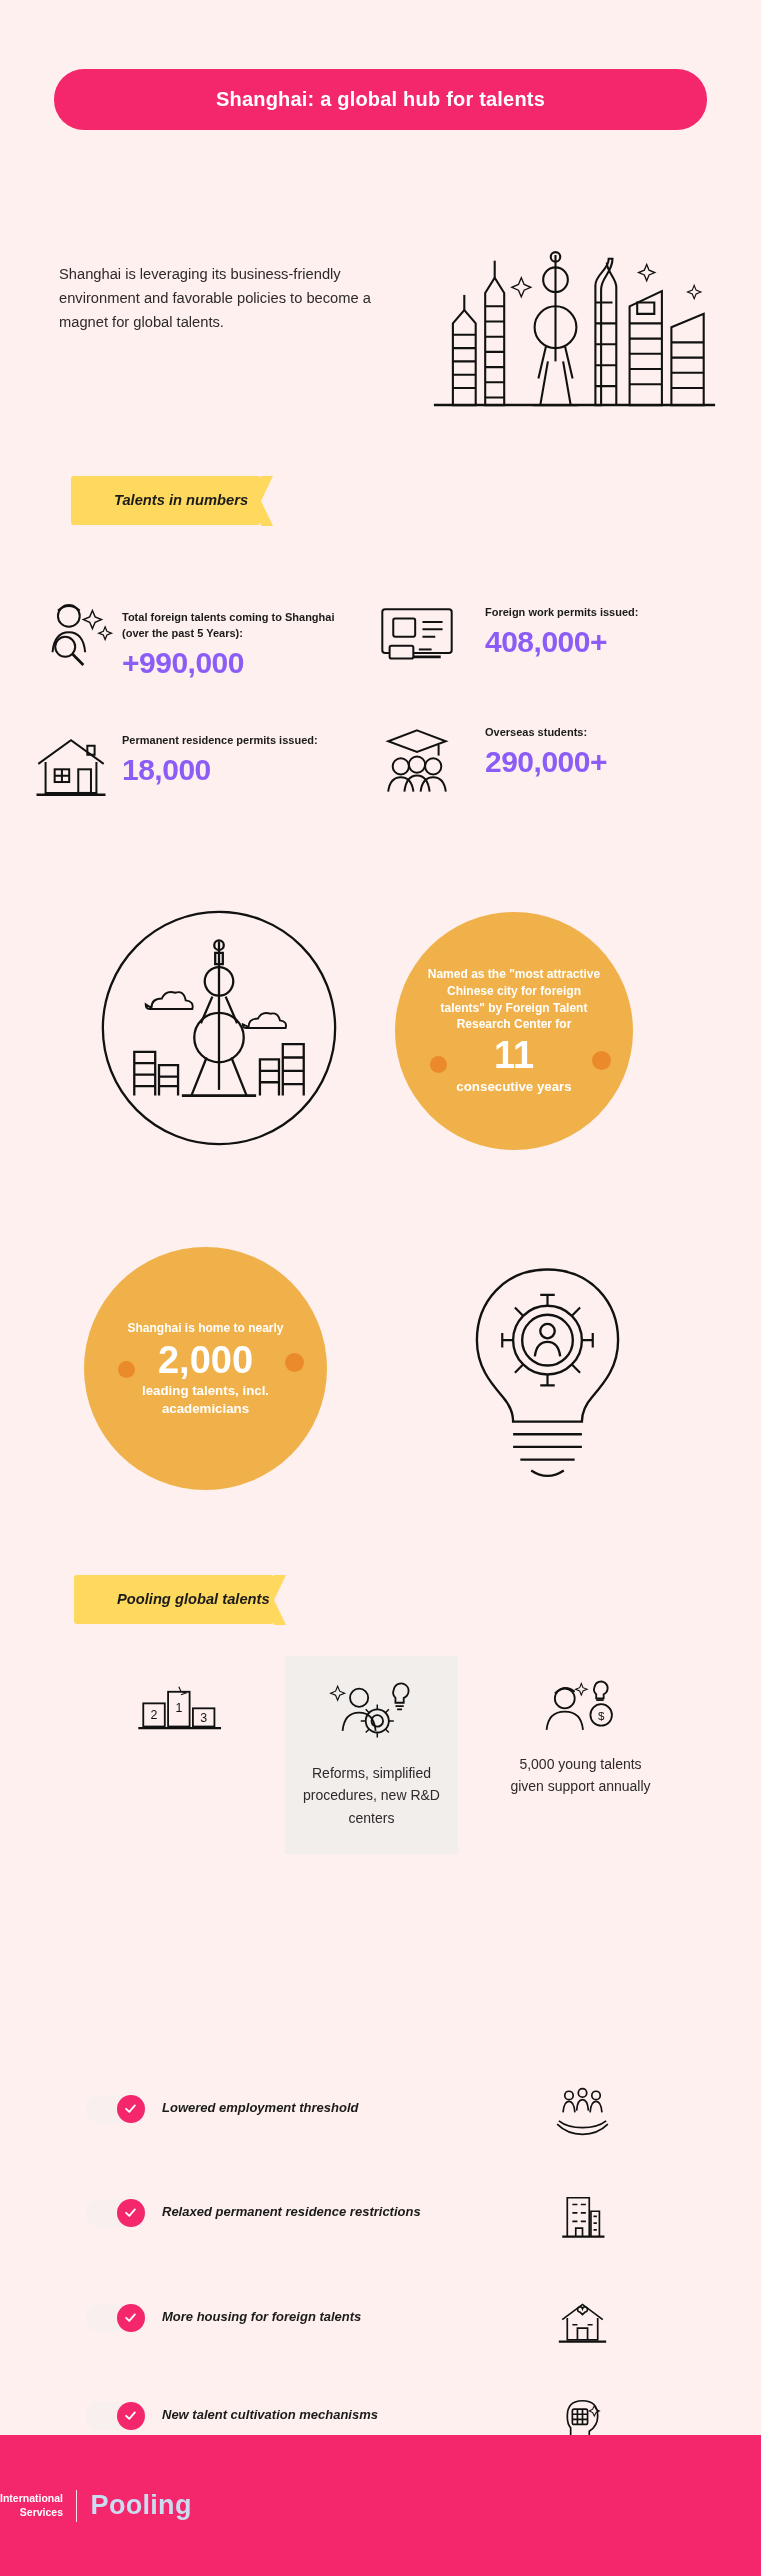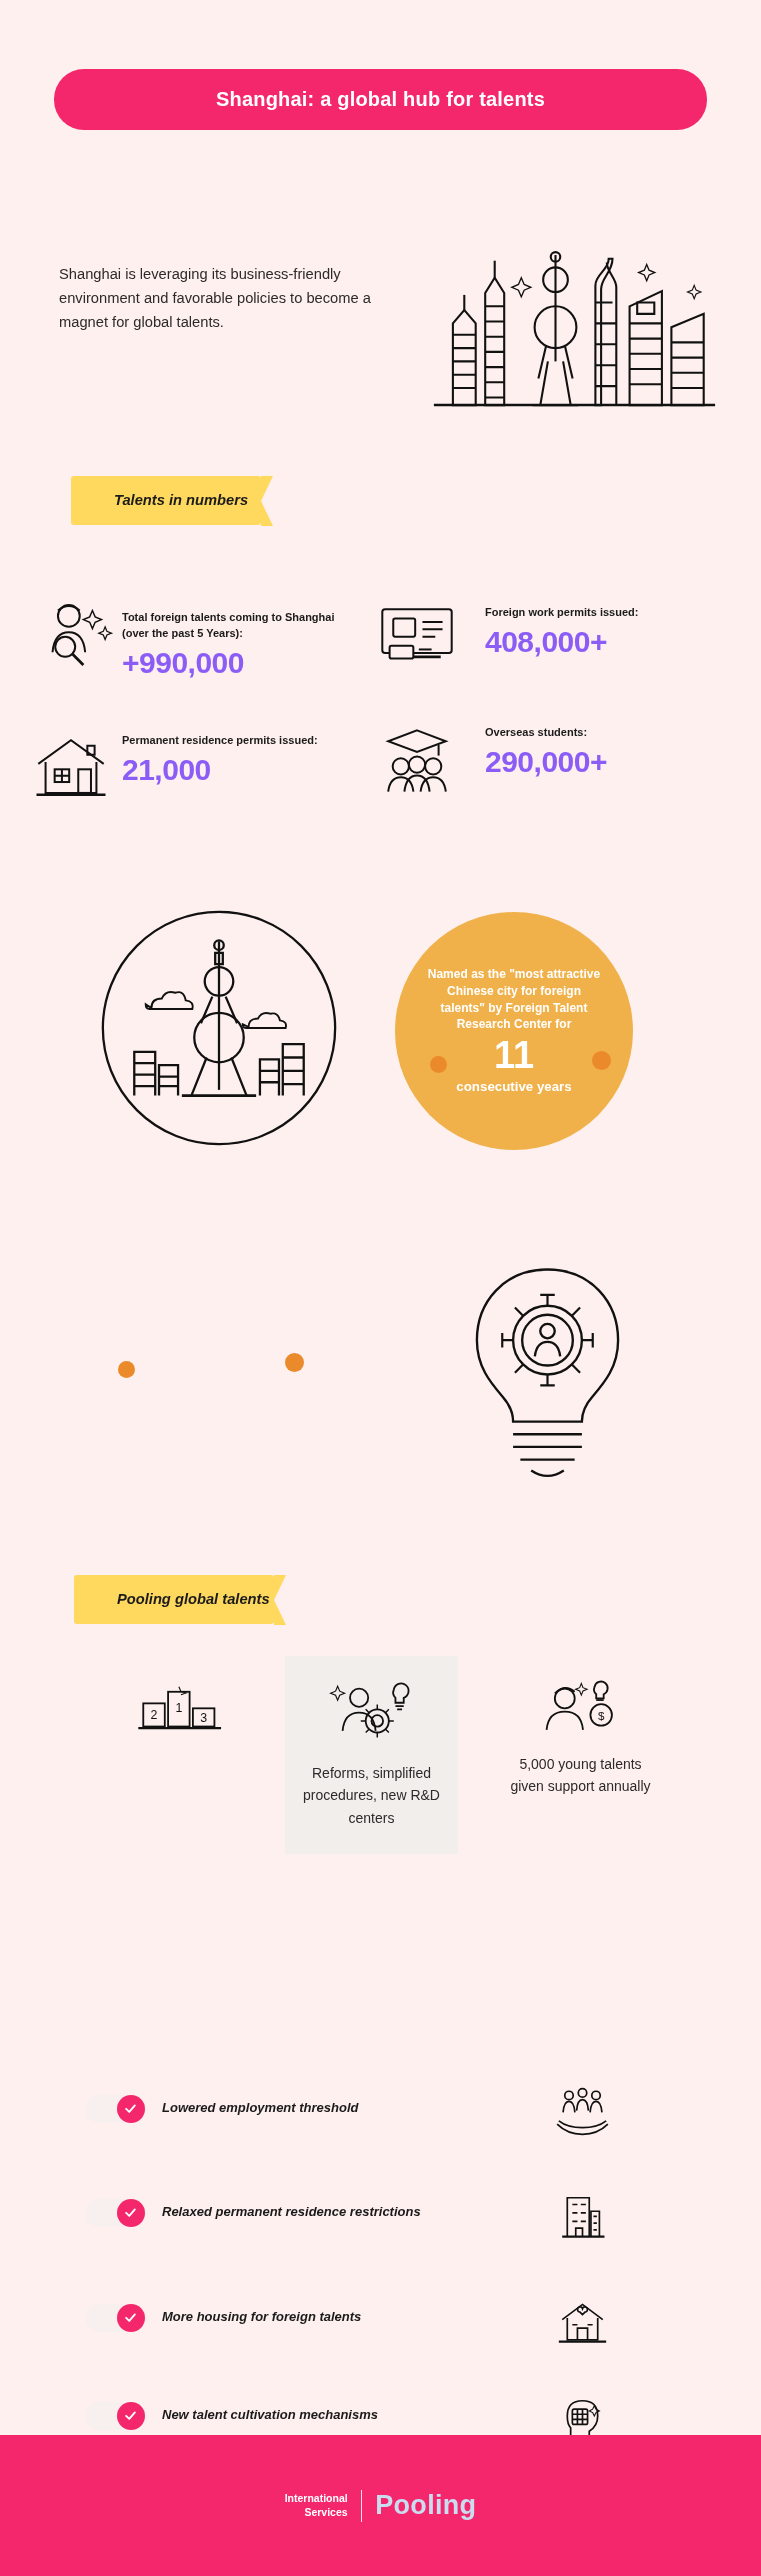--- a/index.html
+++ b/index.html
@@ -177,21 +177,21 @@
     font-style: italic;
   }
   .policy-row .picon { position: absolute; left: 466px; top: -1.9px; }
 
   
   .footer {
     position: absolute;
     left: 0; bottom: 0;
     width: 761px; height: 141px;
     background: #f5276c;
-    display: flex; align-items: center; justify-content: center;
+    display: flex; align-items: center; justify-content: flex-start;
   }
   .footer-inner { display: flex; align-items: center; gap: 13.3px; }
   .fl { color: #ffffff; font-size: 10.5px; font-weight: bold; line-height: 1.25; text-align: right; }
   .fbar { width: 1px; height: 32px; background: #ffffff; opacity: .85; }
   .fr { color: #c9dcf0; font-size: 27px; font-weight: bold; letter-spacing: 0.3px; }
 
   svg { display: block; }
 </style>
 </head>
 <body>
@@ -283,21 +283,21 @@
       <path d="M18 32 V66 H74 V32"></path>
       <path d="M8 68 H84" stroke-width="2.6"></path>
       <rect x="28" y="40" width="16" height="14"></rect>
       <rect x="54" y="40" width="14" height="26"></rect>
       <path d="M36 40 v14 M28 47 h16"></path>
       <path d="M64 14 v10 h8 v-10z"></path>
     </svg>
   </div>
   <div class="stat" style="left:122px; top:733px; width:238px;">
     <div class="label">Permanent residence permits issued:</div>
-    <div class="value">21,000</div>
+    <div class="value">18,000</div>
   </div>
 
   <div class="stat-icon" style="left:375px; top:725px;">
     <svg viewBox="0 0 92 80" width="84" height="72" fill="none" stroke="#111" stroke-width="2.2">
       <path d="M46 6 L78 18 L46 30 L14 18 Z"></path>
       <path d="M70 22 v12"></path>
       <circle cx="28" cy="46" r="9"></circle>
       <circle cx="46" cy="44" r="9"></circle>
       <circle cx="64" cy="46" r="9"></circle>
       <path d="M14 74 q2 -16 14 -16 q12 0 14 16"></path>
@@ -338,20 +338,25 @@
   </div>
 
   <div class="circle" style="left:395px; top:912px; width:238px; height:238px;">
     <div class="small">Named as the "most attractive Chinese city for foreign talents" by Foreign Talent Research Center for</div>
     <div class="big">11</div>
     <div class="sub">consecutive years</div>
   </div>
   <div class="dot" style="left:430px; top:1056px; width:17px; height:17px;"></div>
   <div class="dot" style="left:592px; top:1051px; width:19px; height:19px;"></div>
 
+  <div class="circle" style="left:84px; top:1247px; width:243px; height:243px;">
+    <div class="small">Shanghai is home to nearly</div>
+    <div class="big">2,000</div>
+    <div class="sub">leading talents, incl. academicians</div>
+  </div>
   <div class="dot" style="left:118px; top:1361px; width:17px; height:17px;"></div>
   <div class="dot" style="left:285px; top:1353px; width:19px; height:19px;"></div>
 
   <div style="position:absolute; left:457px; top:1256px;">
     <svg viewBox="0 0 200 250" width="181" height="228" fill="none" stroke="#111" stroke-width="2.6">
       <path d="M100 14 C52 14 22 50 22 92 c0 30 16 48 28 62 c8 9 12 18 12 28 h76 c0 -10 4 -19 12 -28 c12 -14 28 -32 28 -62 c0 -42 -30 -78 -78 -78z"></path>
       <path d="M62 196 h76 M62 210 h76 M70 224 h60"></path>
       <path d="M82 236 q18 12 36 0"></path>
 
       <circle cx="100" cy="92" r="38"></circle>

